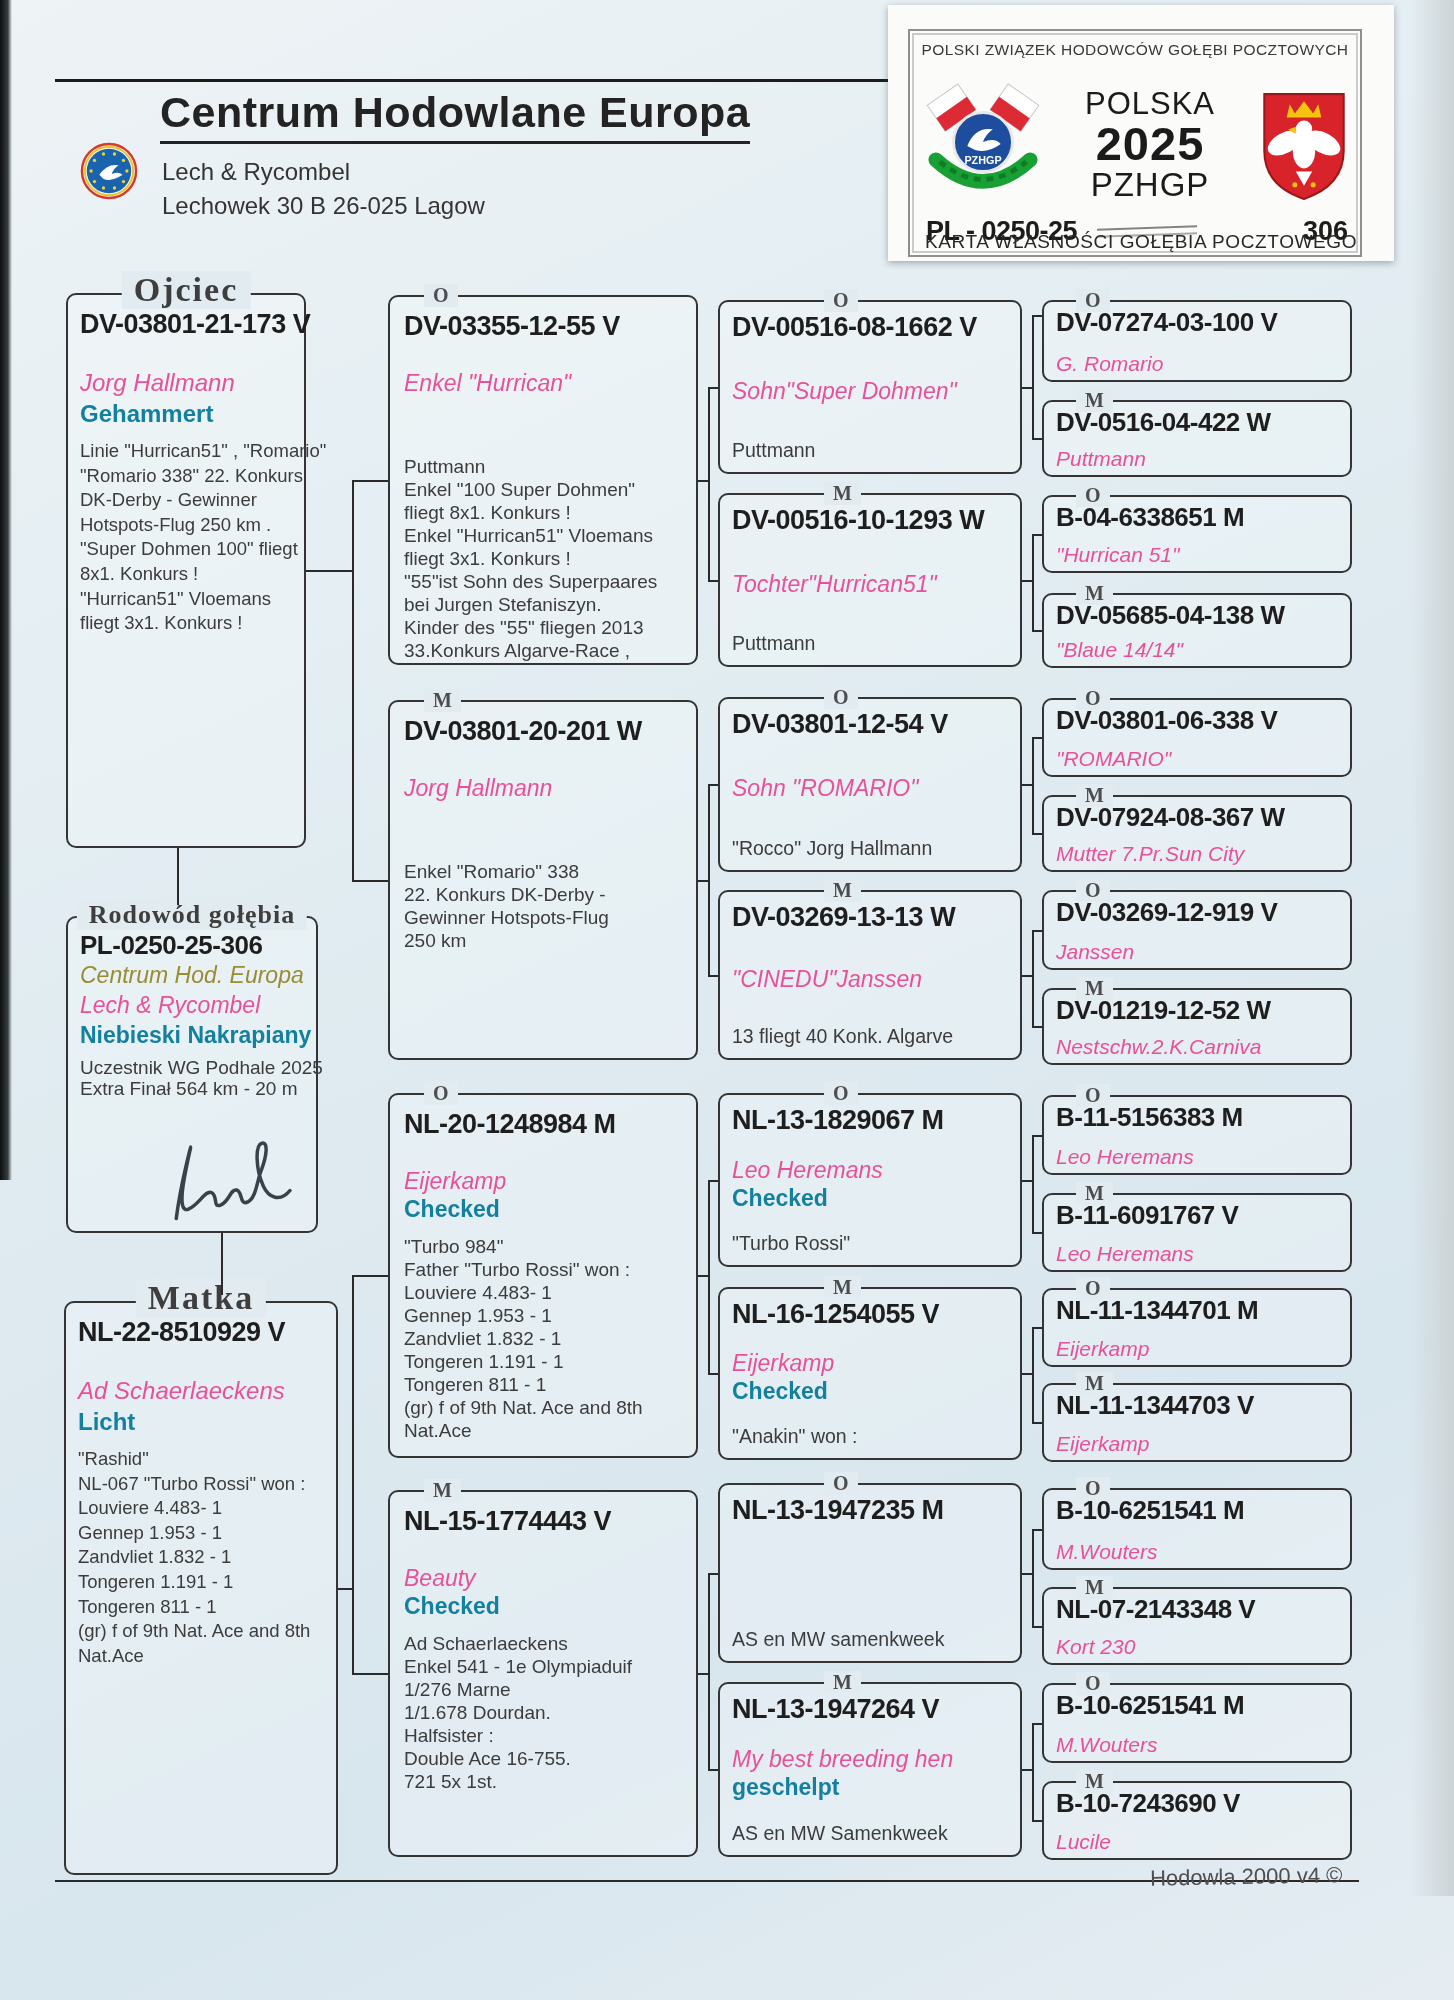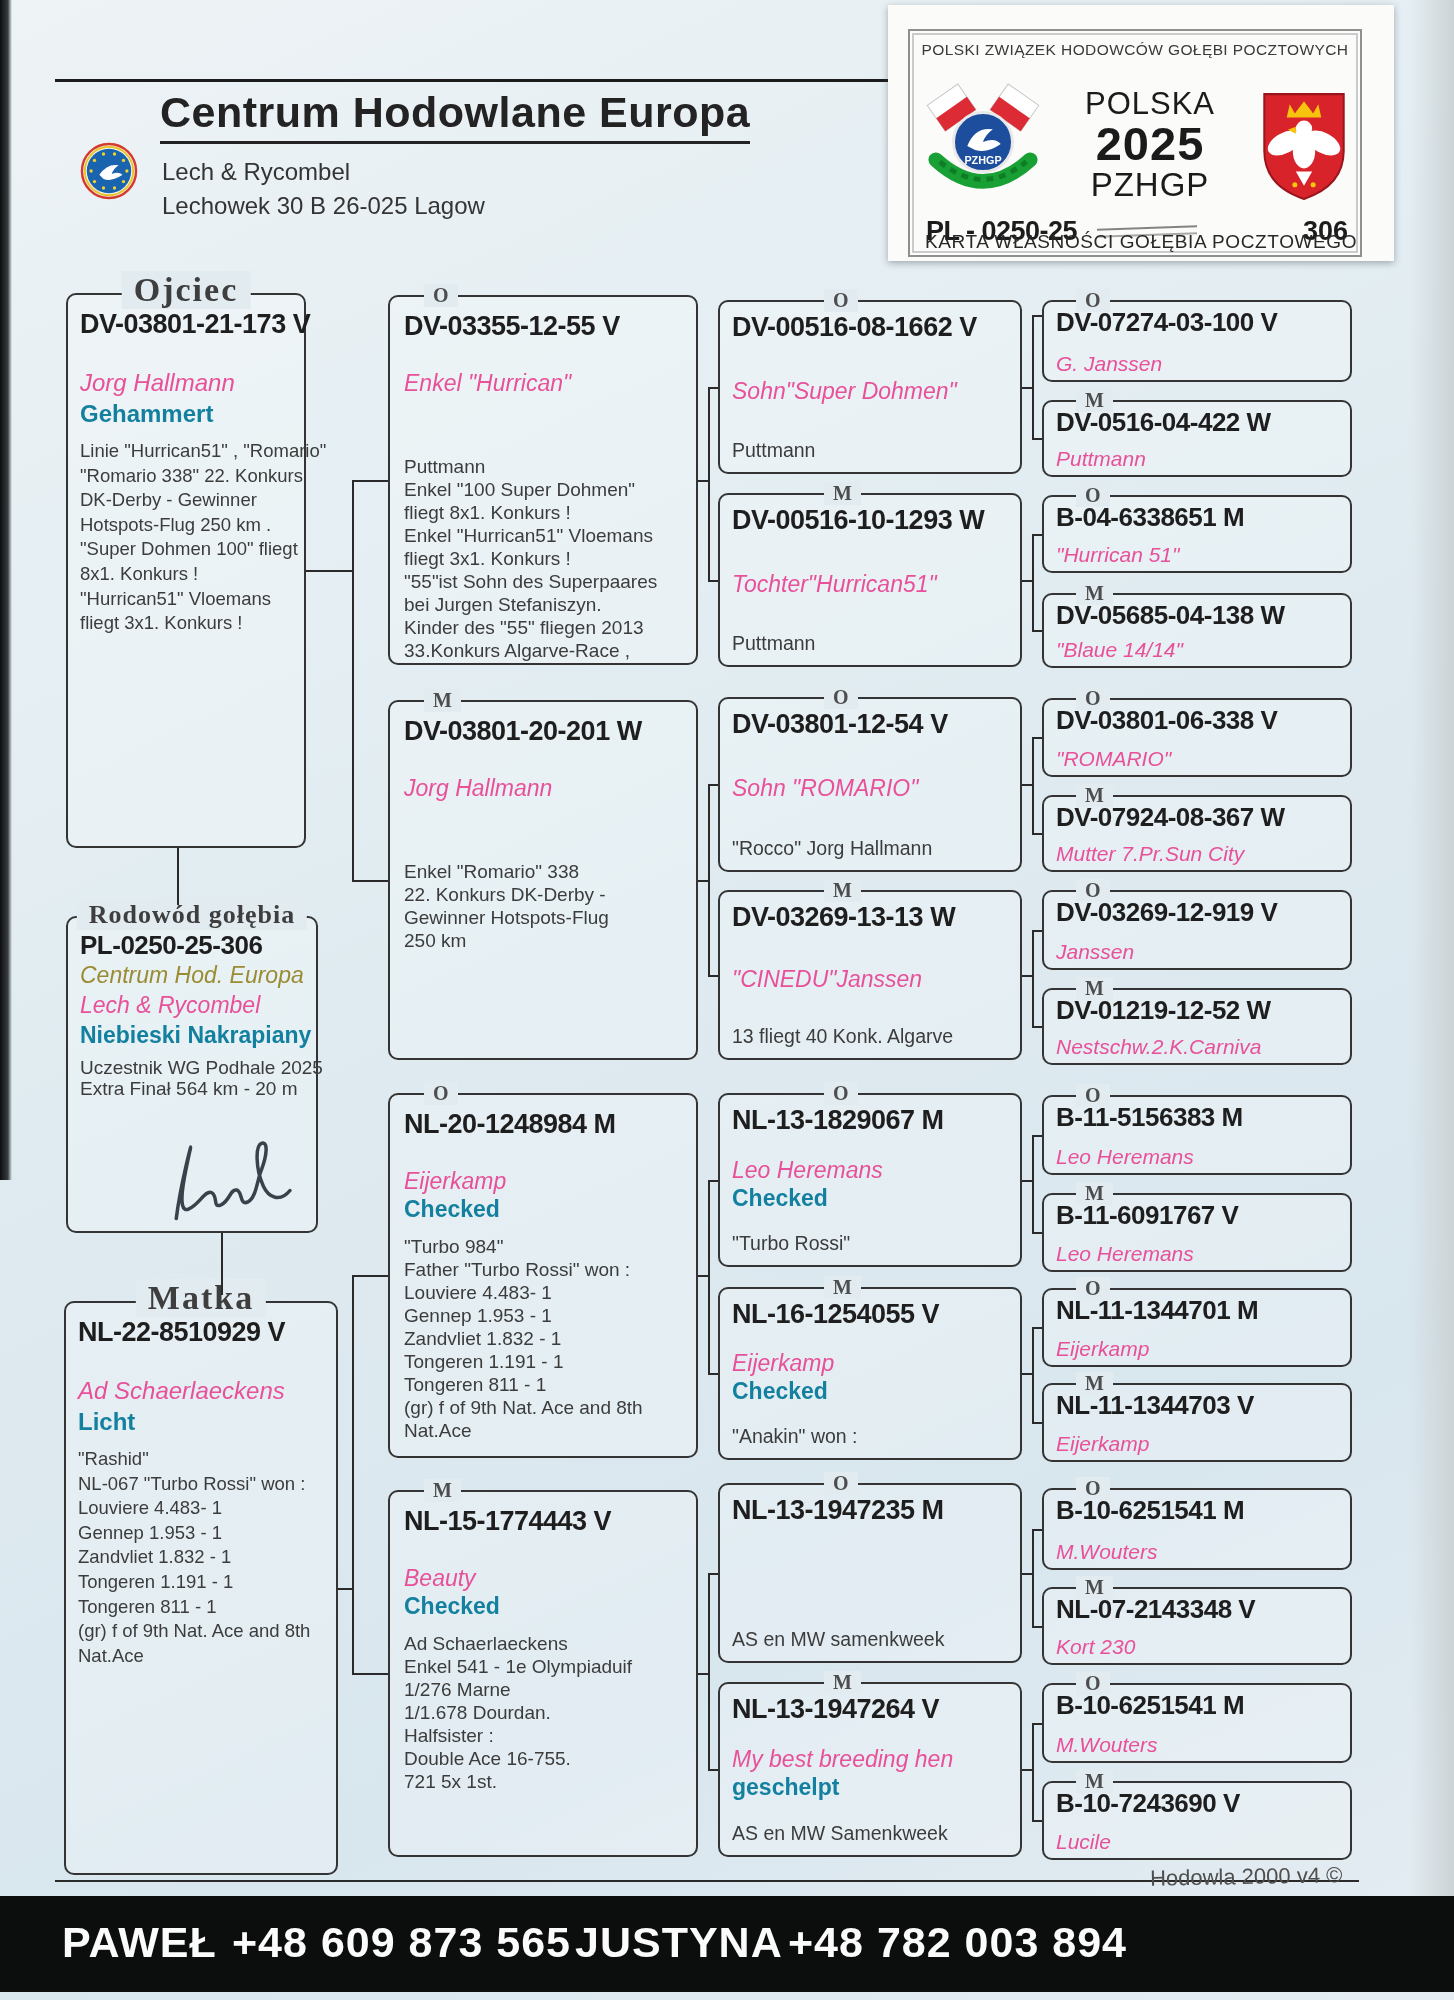--- a/index.html
+++ b/index.html
@@ -349,21 +349,21 @@
           <div class="breeder">My best breeding hen</div>
           <div class="colorline">geschelpt</div>
         </div>
         <div class="notes">
           <div>AS en MW Samenkweek</div>
         </div>
       </div>
       <div class="pbox gen4" style="left: 1042px; top: 300px; width: 310px; height: 82px;">
         <span class="tag">O</span>
         <div class="ring">DV-07274-03-100 V</div>
-        <div class="breeder">G. Janssen</div>
+        <div class="breeder">G. Romario</div>
       </div>
       <div class="pbox gen4" style="left: 1042px; top: 400px; width: 310px; height: 77px;">
         <span class="tag">M</span>
         <div class="ring">DV-0516-04-422 W</div>
         <div class="breeder">Puttmann</div>
       </div>
       <div class="pbox gen4" style="left: 1042px; top: 495px; width: 310px; height: 78px;">
         <span class="tag">O</span>
         <div class="ring">B-04-6338651 M</div>
         <div class="breeder">"Hurrican 51"</div>
@@ -490,19 +490,13 @@
       <div class="cline" style="left: 1032px; top: 1529px; width: 10px; height: 2px;"></div>
       <div class="cline" style="left: 1032px; top: 1626px; width: 10px; height: 2px;"></div>
       <div class="cline" style="left: 1032px; top: 1723px; width: 2px; height: 97px;"></div>
       <div class="cline" style="left: 1022px; top: 1769px; width: 10px; height: 2px;"></div>
       <div class="cline" style="left: 1032px; top: 1723px; width: 10px; height: 2px;"></div>
       <div class="cline" style="left: 1032px; top: 1820px; width: 10px; height: 2px;"></div>
     </div>
 
   <div class="abs bottom-rule"></div>
   <div class="abs watermark">Hodowla 2000 v4 ©</div>
-  <div class="abs footer">
-    <span class="f-name1">PAWEŁ</span>
-    <span class="f-phone1">+48 609 873 565</span>
-    <span class="f-name2">JUSTYNA</span>
-    <span class="f-phone2">+48 782 003 894</span>
-  </div>
 </div>
 
 </body></html>

